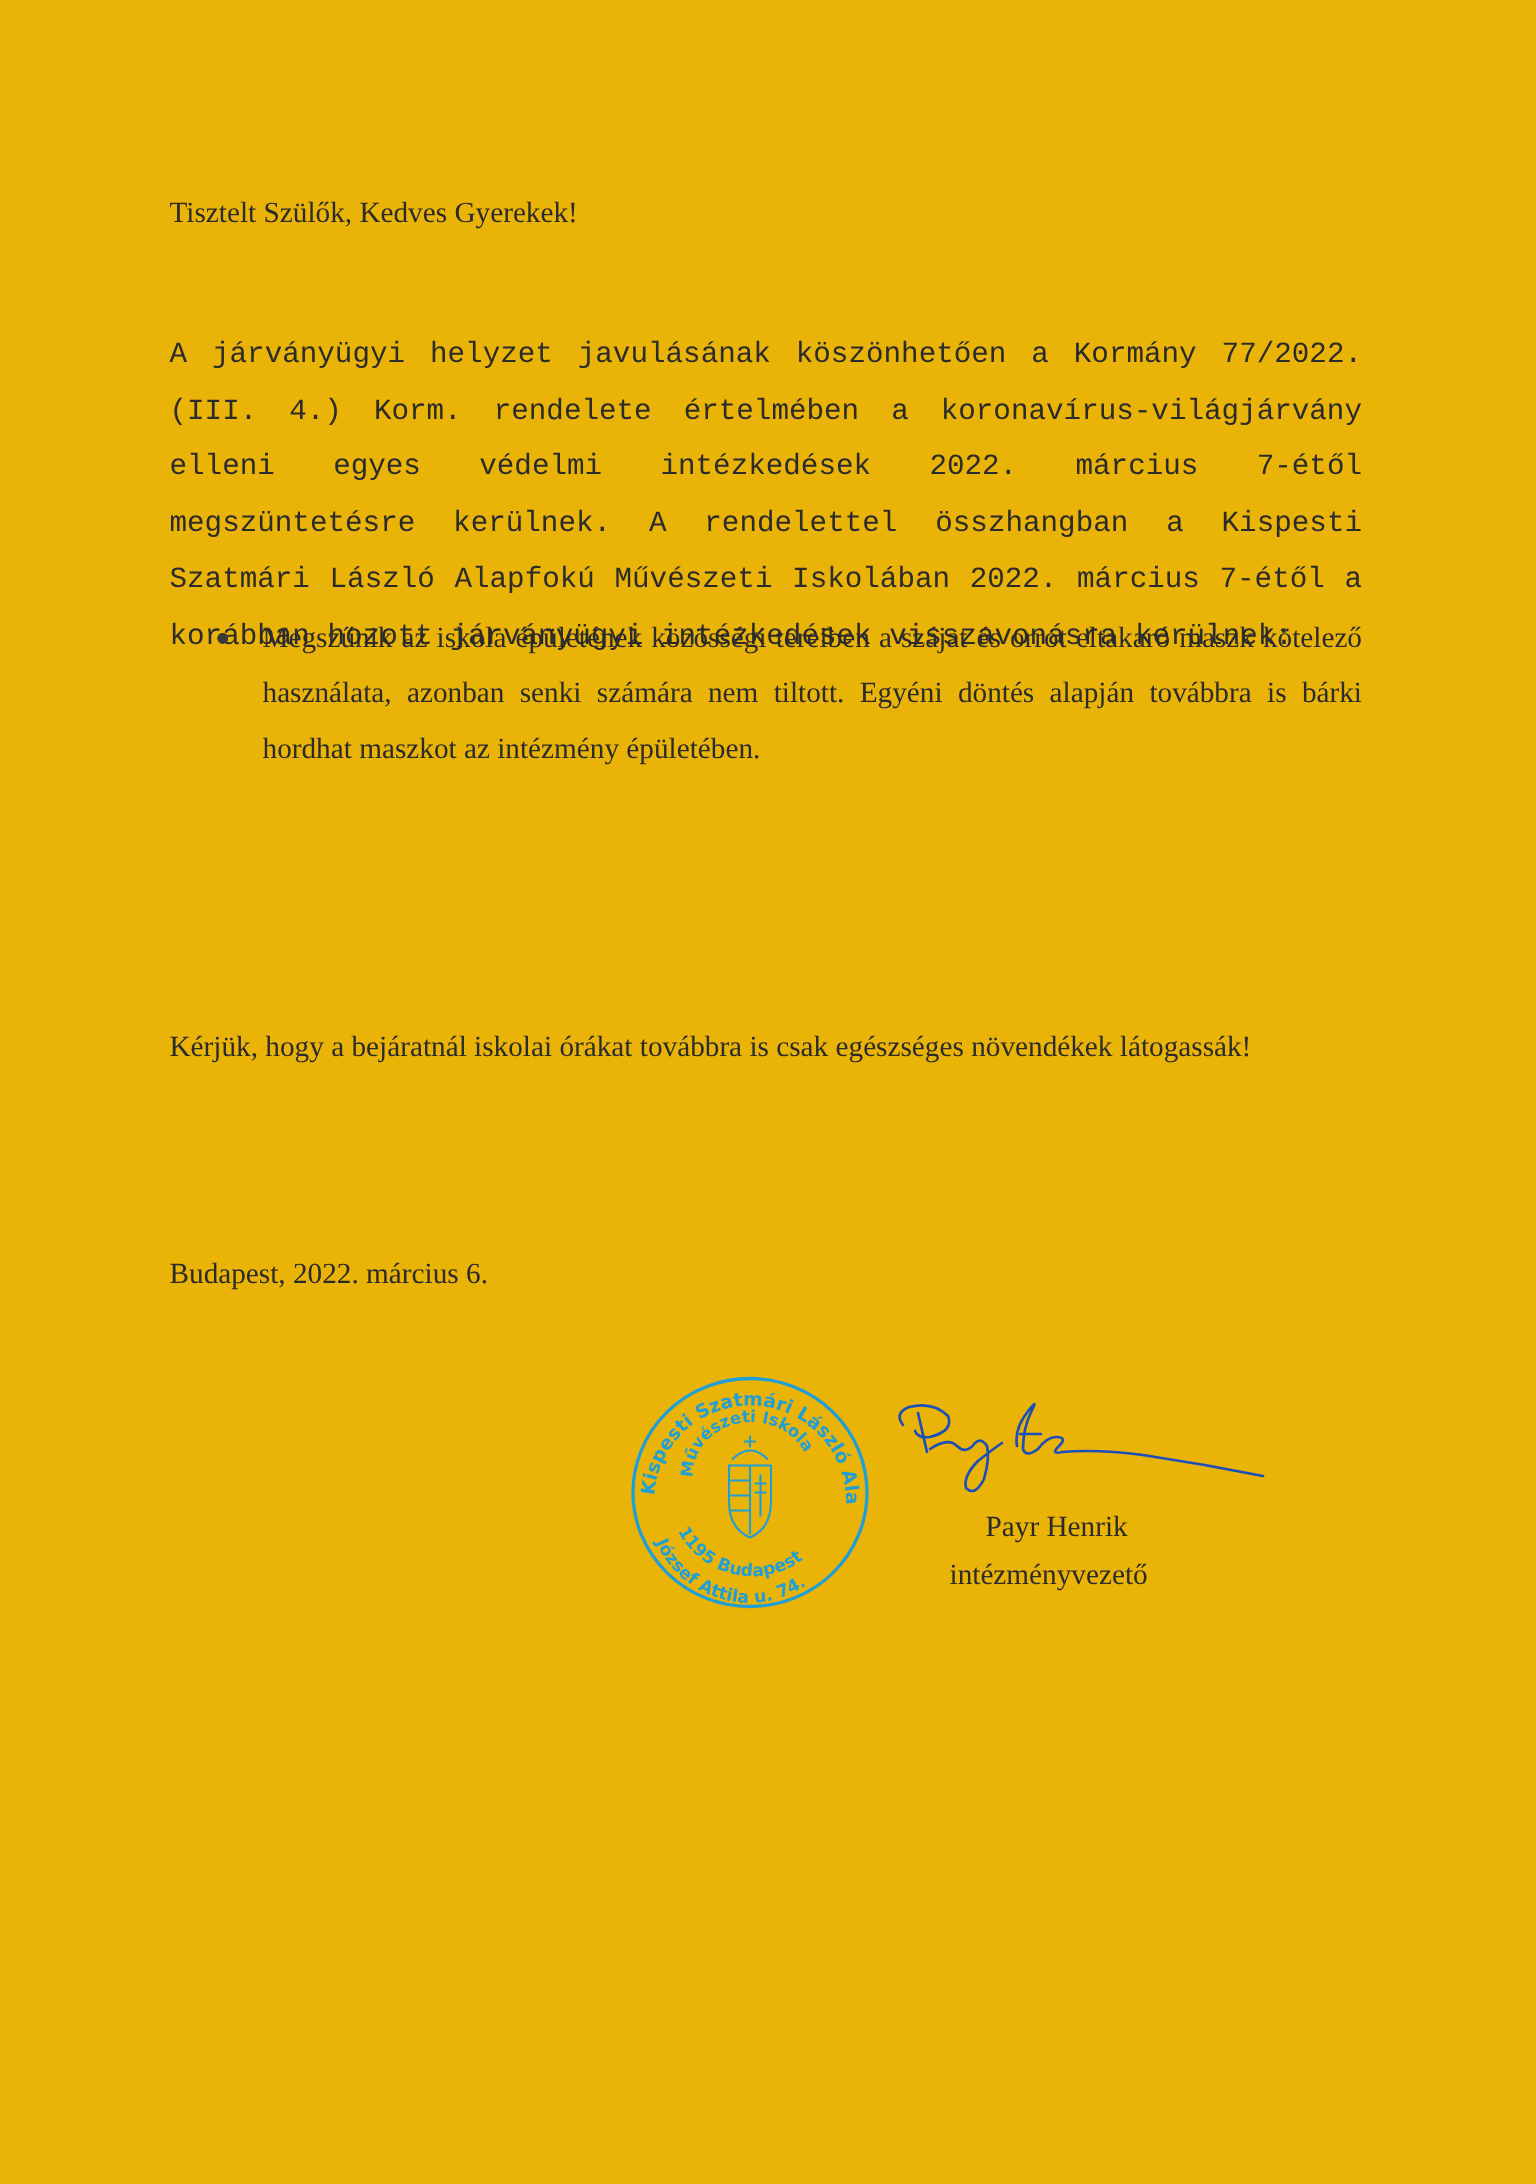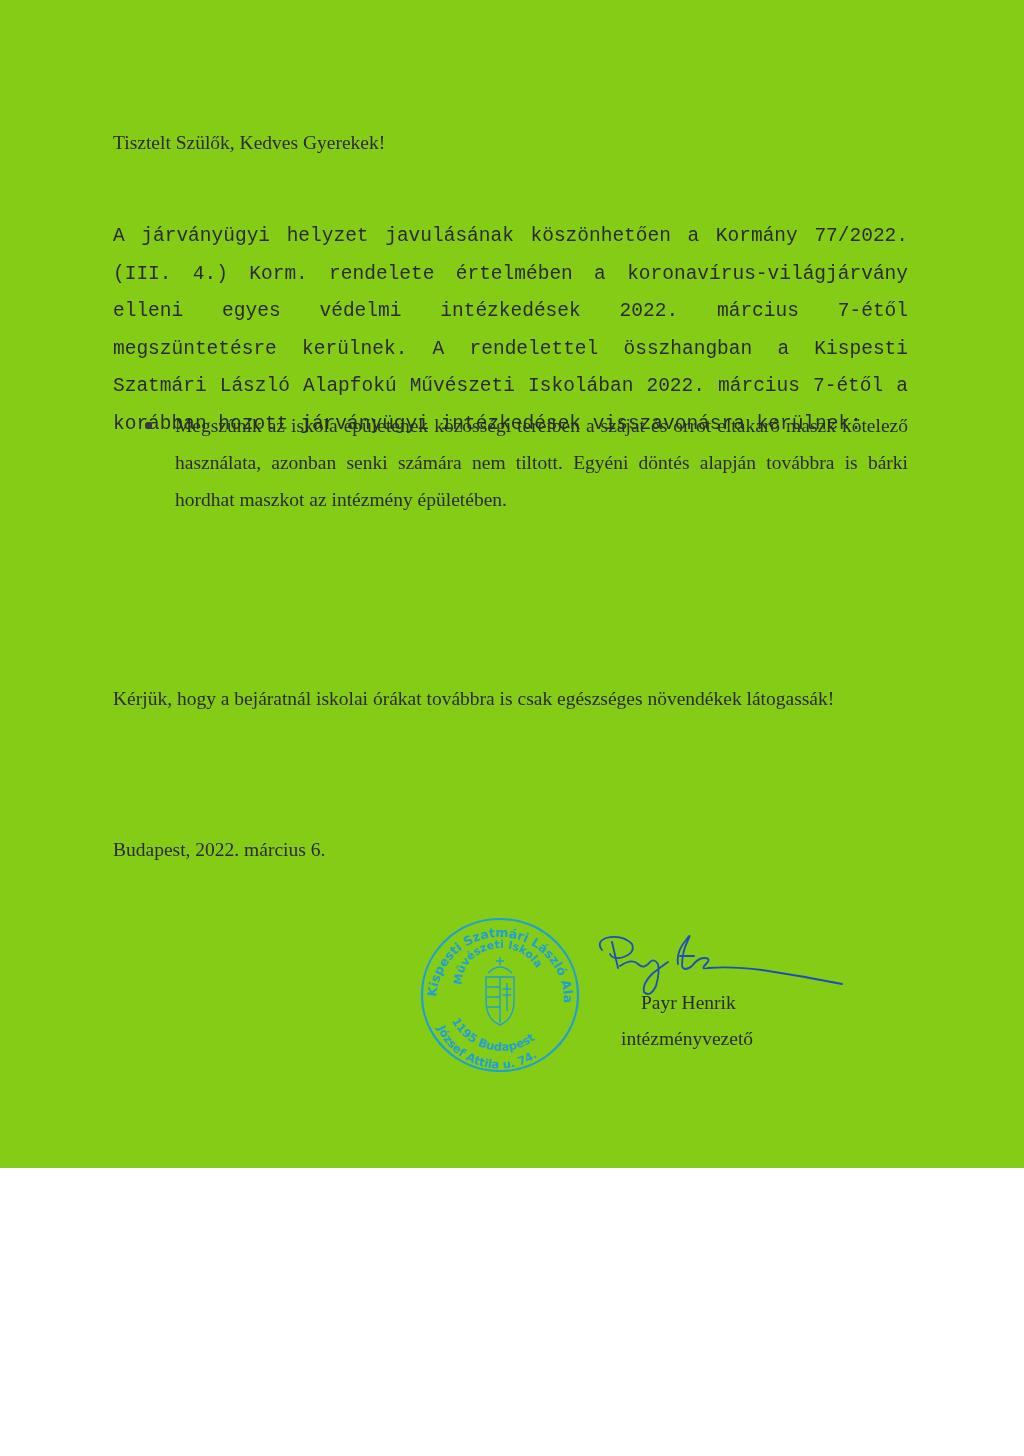--- a/index.html
+++ b/index.html
@@ -3,22 +3,22 @@
   <meta charset="utf-8">
   <style>
     html, body {
       margin: 0;
       padding: 0;
       background: #ffffff;
     }
     .page {
       position: relative;
       width: 1024px;
-      height: 1168px;
-      background: #84cc16;
+      height: 1456px;
+      background: #eab308;
       overflow: hidden;
       color: #2b2b2b;
       font-family: "Liberation Serif", "DejaVu Serif", serif;
       font-size: 19.5px;
     }
     .salutation {
       position: absolute;
       left: 113px;
       top: 129px;
       margin: 0;
@@ -82,28 +82,28 @@
       position: absolute;
       left: 592px;
       top: 928px;
       width: 270px;
       height: 70px;
     }
     .signer-name {
       position: absolute;
       left: 641px;
       top: 990px;
-      margin: 0;
+      margin: 16px;
       line-height: 26px;
     }
     .signer-title {
       position: absolute;
       left: 621px;
       top: 1026px;
-      margin: 0;
+      margin: 12px;
       line-height: 26px;
     }
   </style>
 </head>
 <body>
 
 <div class="page">
 
   <p class="salutation">Tisztelt Szülők, Kedves Gyerekek!</p>
 

